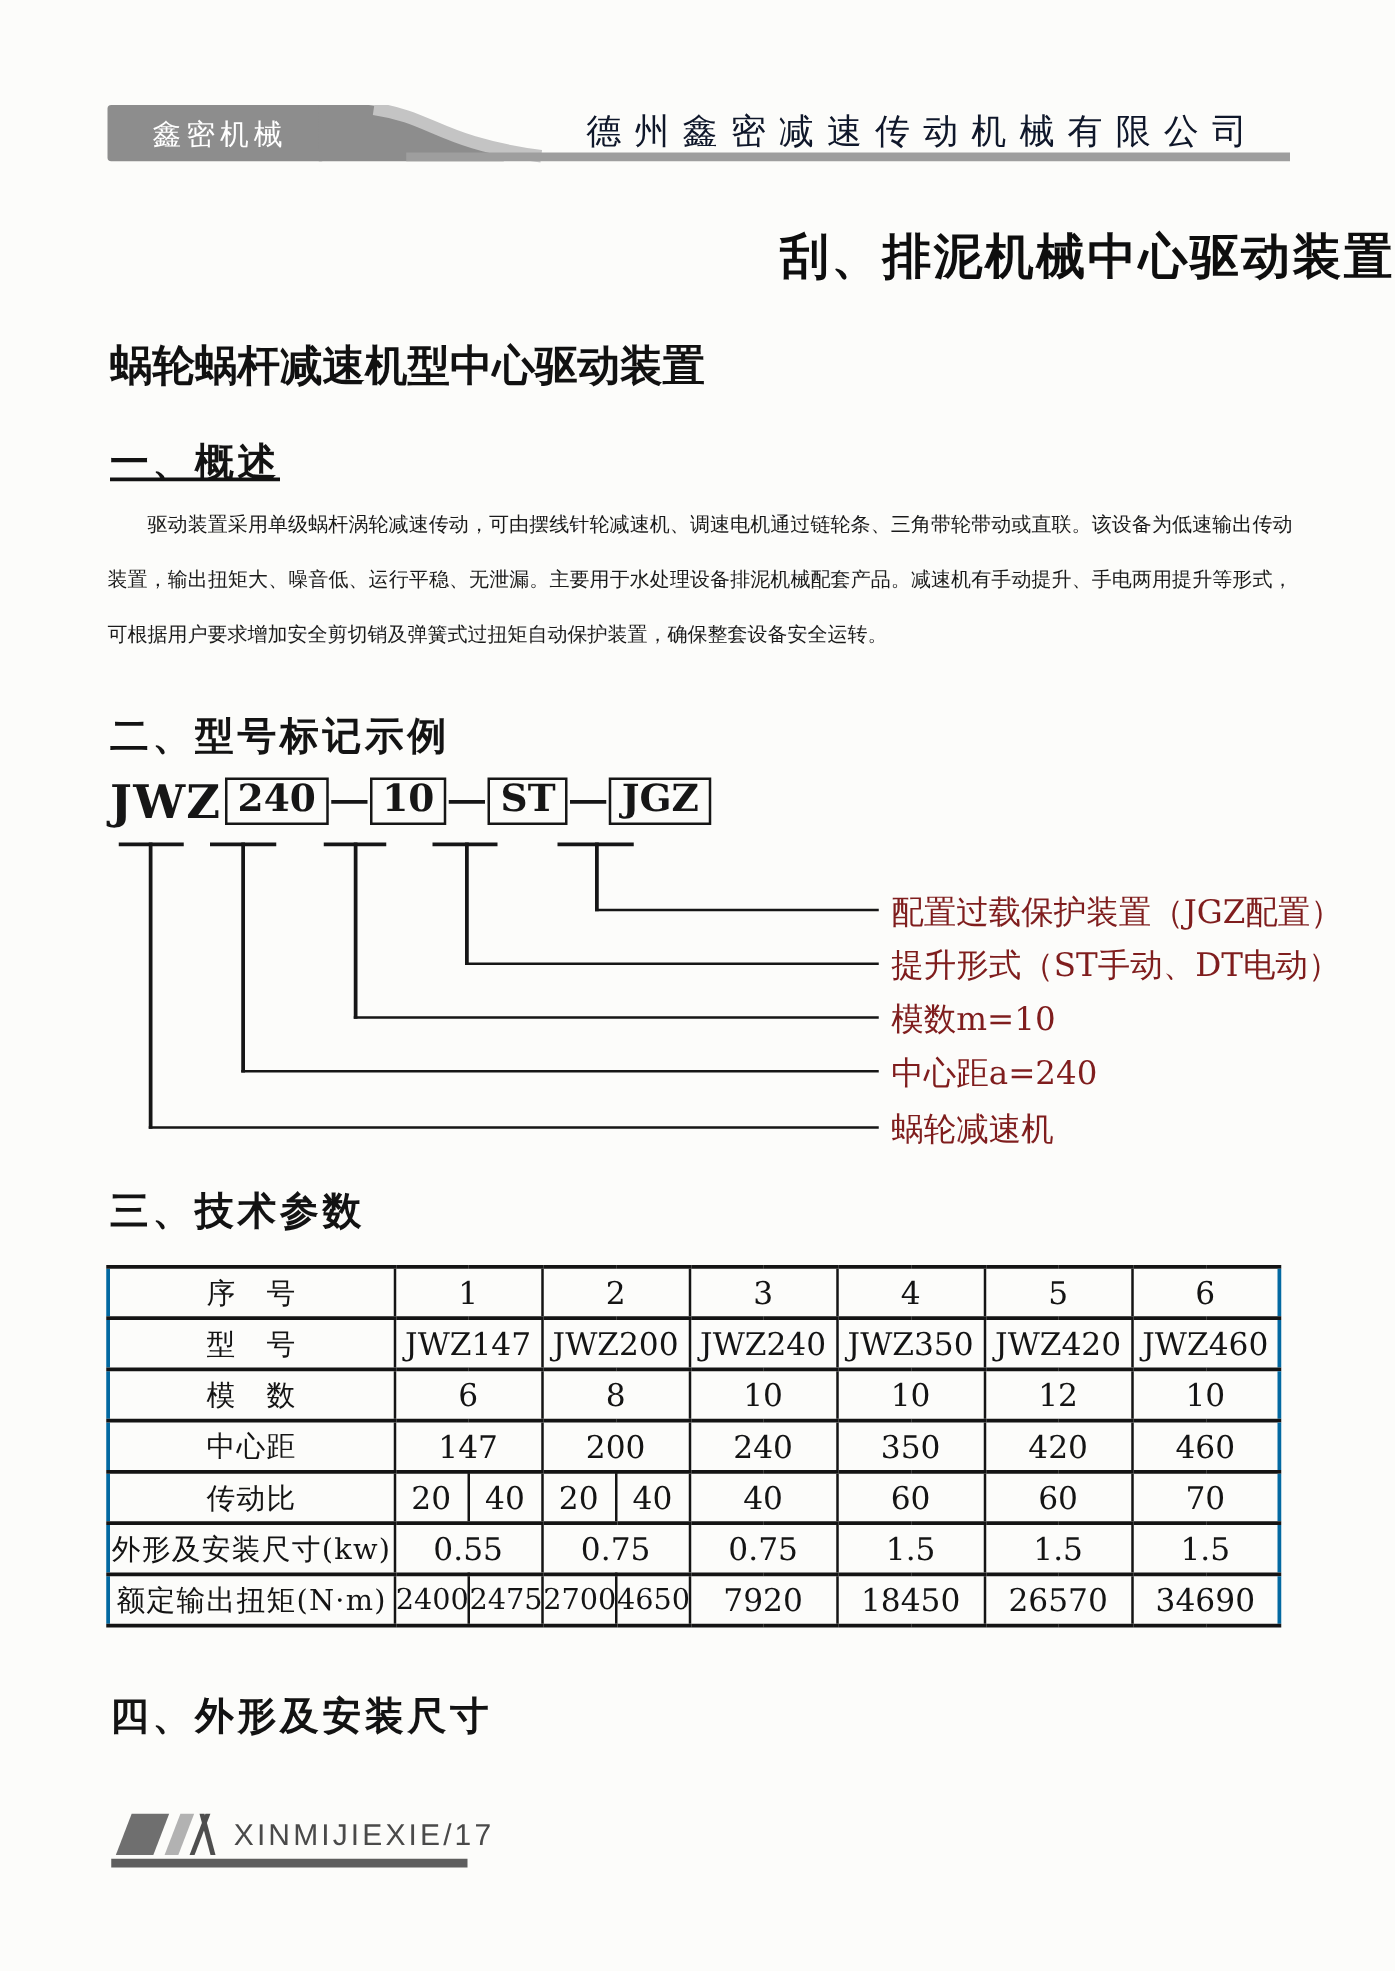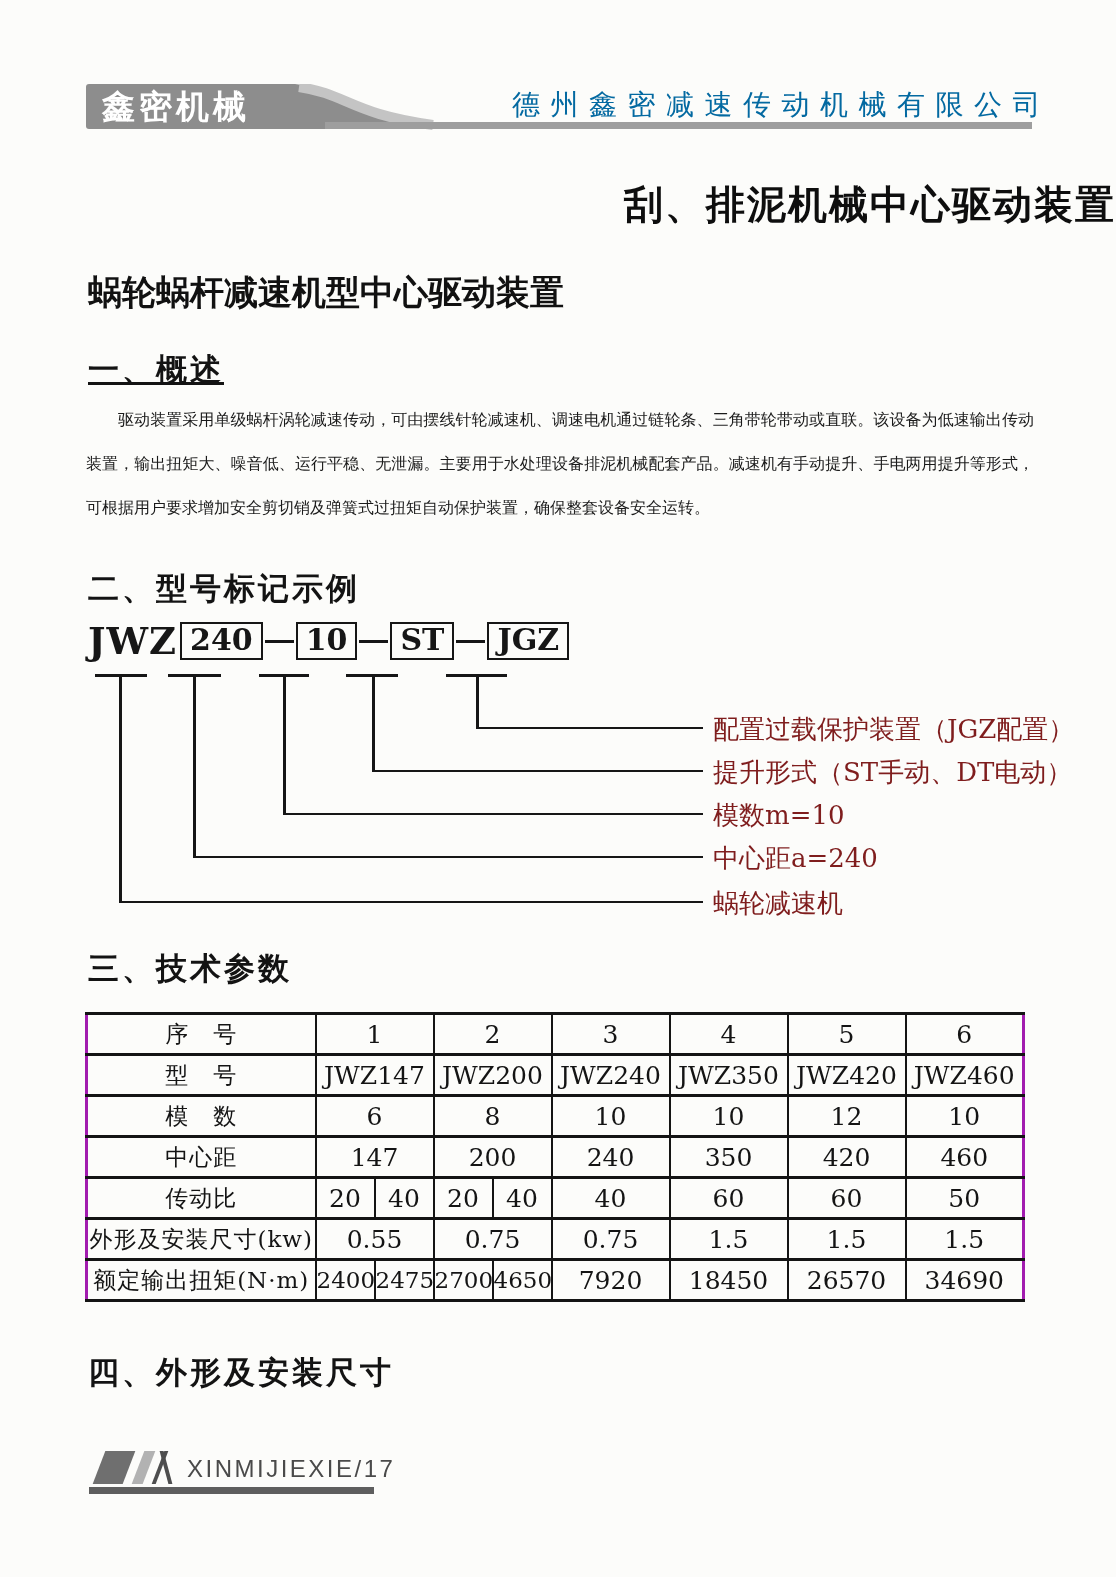--- a/index.html
+++ b/index.html
@@ -5,26 +5,26 @@
   html,body{margin:0;padding:0;background:#e9e9e7;}
   .page{
     position:relative;width:1116px;height:1577px;margin:0 auto;
     background:#fcfcfa;overflow:hidden;
     font-family:"DejaVu Serif","Liberation Serif",serif;color:#161616;
   }
   
   .hdr-svg{position:absolute;left:85px;top:84px;}
   .logo-text{
     position:absolute;left:97px;top:88px;width:158px;height:38px;
-    font-family:"Liberation Sans",sans-serif;font-weight:bold;font-size:33px;
+    font-family:"Liberation Sans",sans-serif;font-weight:normal;font-size:23px;
     color:#ffffff;letter-spacing:4px;line-height:38px;text-align:center;
   }
   .company-name{
-    position:absolute;left:499px;top:86px;width:552px;
-    font-size:28px;color:#0369a1;letter-spacing:10.5px;white-space:nowrap;
+    position:absolute;left:456px;top:86px;width:552px;
+    font-size:28px;color:#0f172a;letter-spacing:10.5px;white-space:nowrap;
     font-family:Liberation Mono, monospace;text-align:right;
   }
   
   .page-title{
     position:absolute;left:0;top:178px;width:1116px;text-align:right;
     font-size:39px;font-weight:bold;color:#0e0e0e;letter-spacing:2px;
   }
   .subtitle{
     position:absolute;left:88px;top:270px;
     font-size:34px;font-weight:bold;color:#111;
@@ -55,21 +55,21 @@
   .tick{position:absolute;top:4px;height:3px;background:#161616;}
   .vline{position:absolute;top:4px;width:2.5px;background:#161616;}
   .hline{position:absolute;height:2.5px;background:#161616;}
   .callout-label{
     position:absolute;left:625px;font-size:26px;color:#7f1d1d;white-space:nowrap;
   }
   
   .tech-table{
     position:absolute;left:85px;top:1012px;
     border-collapse:collapse;table-layout:fixed;width:937px;
-    border:3px solid #a21caf;
+    border:3px solid #0369a1;
   }
   .tech-table td{
     border:2px solid #141414;border-top-width:3px;border-bottom-width:3px;
     height:38px;text-align:center;vertical-align:middle;padding:0;
     font-size:25px;color:#141414;overflow:hidden;
   }
   .tech-table td.rlabel{font-size:23px;letter-spacing:1px;}
   .tech-table td.small{font-size:23px;}
   
   .f-shape{position:absolute;top:1451px;height:33px;}
@@ -192,21 +192,21 @@
     </tr>
     <tr>
       <td class="rlabel">传动比</td>
       <td>20</td>
       <td>40</td>
       <td>20</td>
       <td>40</td>
       <td colspan="2">40</td>
       <td colspan="2">60</td>
       <td colspan="2">60</td>
-      <td colspan="2">50</td>
+      <td colspan="2">70</td>
     </tr>
     <tr>
       <td class="rlabel">外形及安装尺寸(kw)</td>
       <td colspan="2">0.55</td>
       <td colspan="2">0.75</td>
       <td colspan="2">0.75</td>
       <td colspan="2">1.5</td>
       <td colspan="2">1.5</td>
       <td colspan="2">1.5</td>
     </tr>

